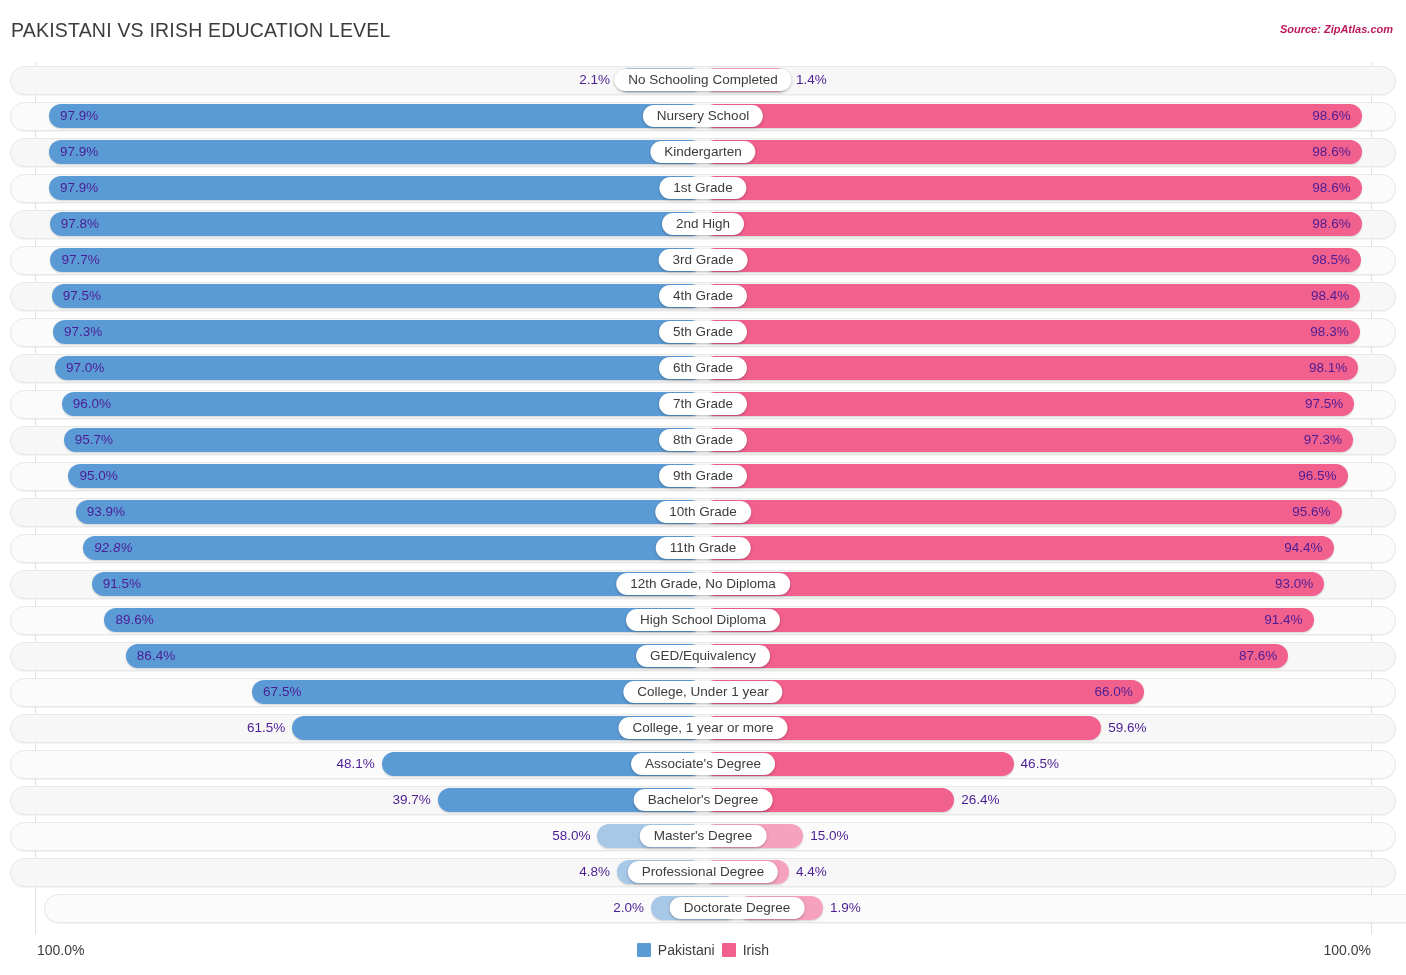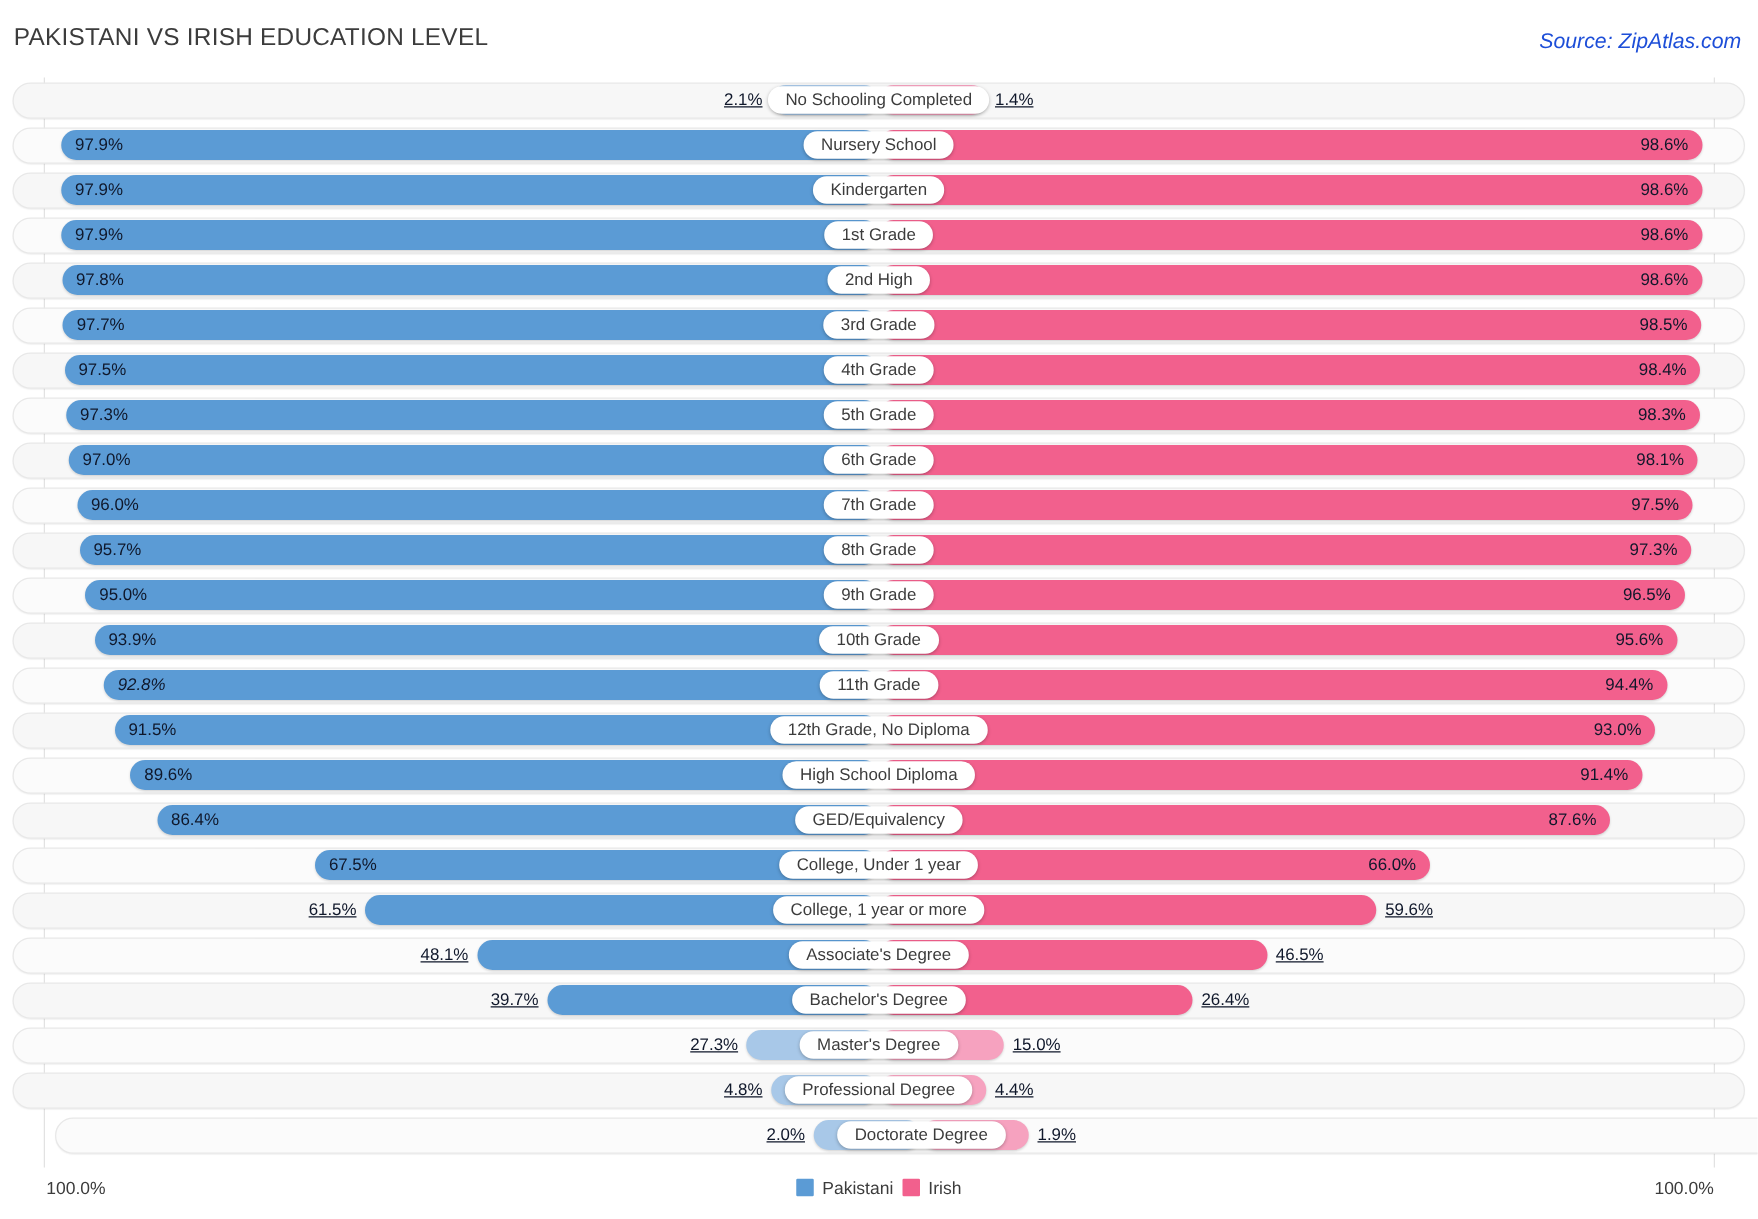--- a/index.html
+++ b/index.html
@@ -29,24 +29,24 @@
     font-size: 19.5px;
     letter-spacing: 0.2px;
     color: #3c3c3c;
     font-weight: 400;
     white-space: nowrap;
   }
   .source {
     position: absolute;
     right: 13px;
     top: 23px;
-    font-size: 17px;
+    font-size: 11px;
     font-style: italic;
-    font-weight: normal;
-    color: #1d4ed8;
+    font-weight: bold;
+    color: #be185d;
     white-space: nowrap;
   }
 
   
   .plot {
     position: absolute;
     left: 0;
     top: 62px;
     width: 1406px;
     height: 872px;
@@ -116,22 +116,22 @@
 
   .val {
     position: absolute;
     top: 0;
     height: 24px;
     line-height: 24px;
     font-size: 13.5px;
     white-space: nowrap;
   }
   
-  .val.inside { color: #0f172a; }
-  .val.outside { color: #0f172a; text-decoration: underline; }
+  .val.inside { color: #4c1d95; }
+  .val.outside { color: #4c1d95; }
 
   .half.left  .val.inside  { left: 11px; }
   .half.left  .val.outside { right: 100%; margin-right: 7px; }
   .half.right .val.inside  { right: 11px; }
   .half.right .val.outside { left: 100%; margin-left: 7px; }
 
   .cat-pill {
     position: absolute;
     left: 50%;
     transform: translateX(-50%);
@@ -543,21 +543,21 @@
           </div>
         </div>
         <div class="cat-pill">Bachelor's Degree</div>
       </div>
     </div>
     <div class="row alt" style="top: 756px;">
       <div class="track"></div>
       <div class="bars">
         <div class="half left">
           <div class="bar blue light" style="width: 105.544px;">
-            <span class="val outside">27.3%</span>
+            <span class="val outside">58.0%</span>
           </div>
         </div>
         <div class="half right">
           <div class="bar pink light" style="width: 100.2px;">
             <span class="val outside">15.0%</span>
           </div>
         </div>
         <div class="cat-pill">Master's Degree</div>
       </div>
     </div>

